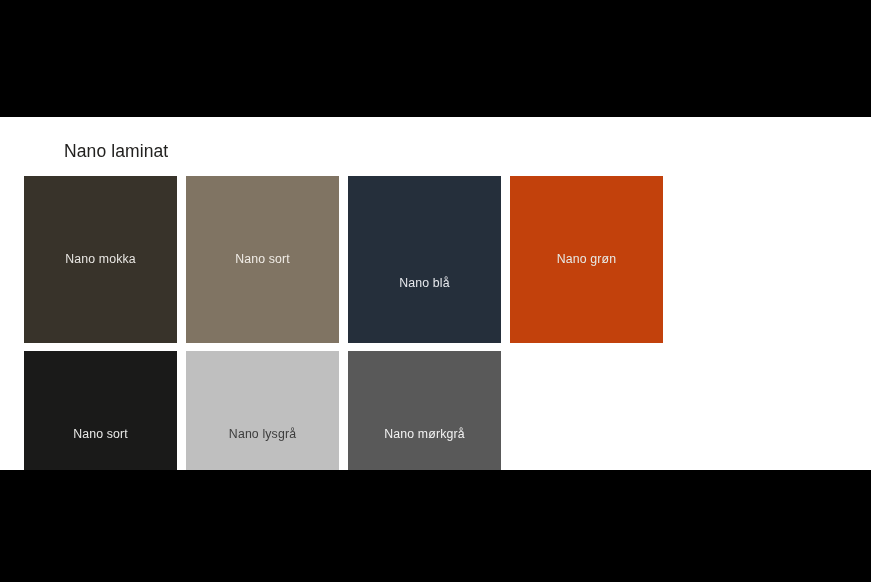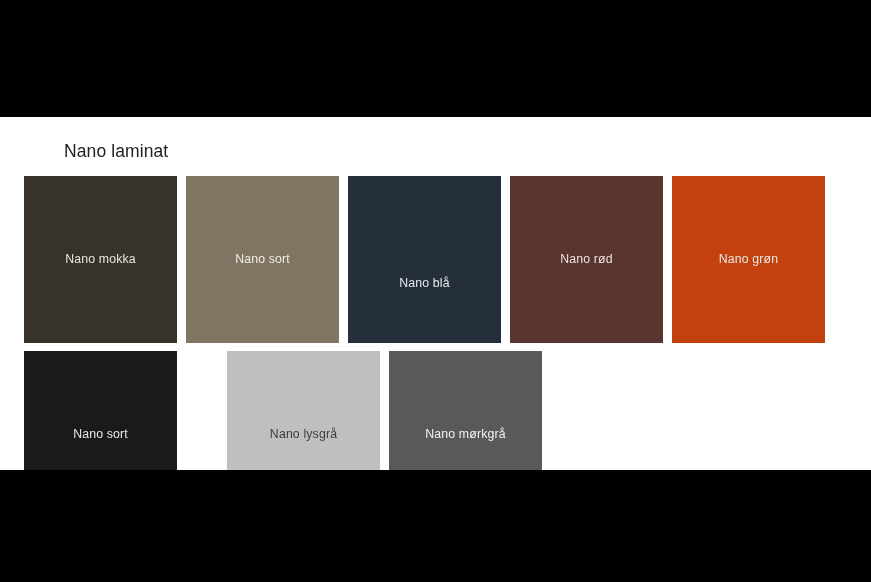--- a/index.html
+++ b/index.html
@@ -91,32 +91,29 @@
         <div class="swatch-row">
           <div class="swatch" style="background: rgb(56, 51, 42);">
             <span class="swatch-label" style="color: rgb(232, 230, 226);">Nano mokka</span>
           </div>
           <div class="swatch" style="background: rgb(128, 116, 99);">
             <span class="swatch-label" style="color: rgb(240, 236, 230);">Nano sort</span>
           </div>
           <div class="swatch" style="background: rgb(37, 47, 59);">
             <span class="swatch-label" style="color: rgb(230, 232, 236); margin-top: 47px;">Nano blå</span>
           </div>
-          <div class="swatch" style="background: rgb(90, 52, 47);">
-            <span class="swatch-label" style="color: rgb(236, 227, 224);">Nano rød</span>
-          </div>
           <div class="swatch" style="background: #c2410c;">
             <span class="swatch-label" style="color: rgb(231, 234, 231);">Nano grøn</span>
           </div>
         </div>
         <div class="swatch-row">
           <div class="swatch" style="background: rgb(26, 26, 25);">
             <span class="swatch-label" style="color: rgb(233, 233, 231);">Nano sort</span>
           </div>
-          <div class="swatch" style="background: rgb(191, 191, 191); margin-left: 41px;">
+          <div class="swatch" style="background: rgb(191, 191, 191);">
             <span class="swatch-label" style="color: rgb(61, 61, 61);">Nano lysgrå</span>
           </div>
           <div class="swatch" style="background: rgb(89, 89, 89);">
             <span class="swatch-label" style="color: rgb(242, 242, 242);">Nano mørkgrå</span>
           </div>
         </div>
       </div>
 
   </div>
 

